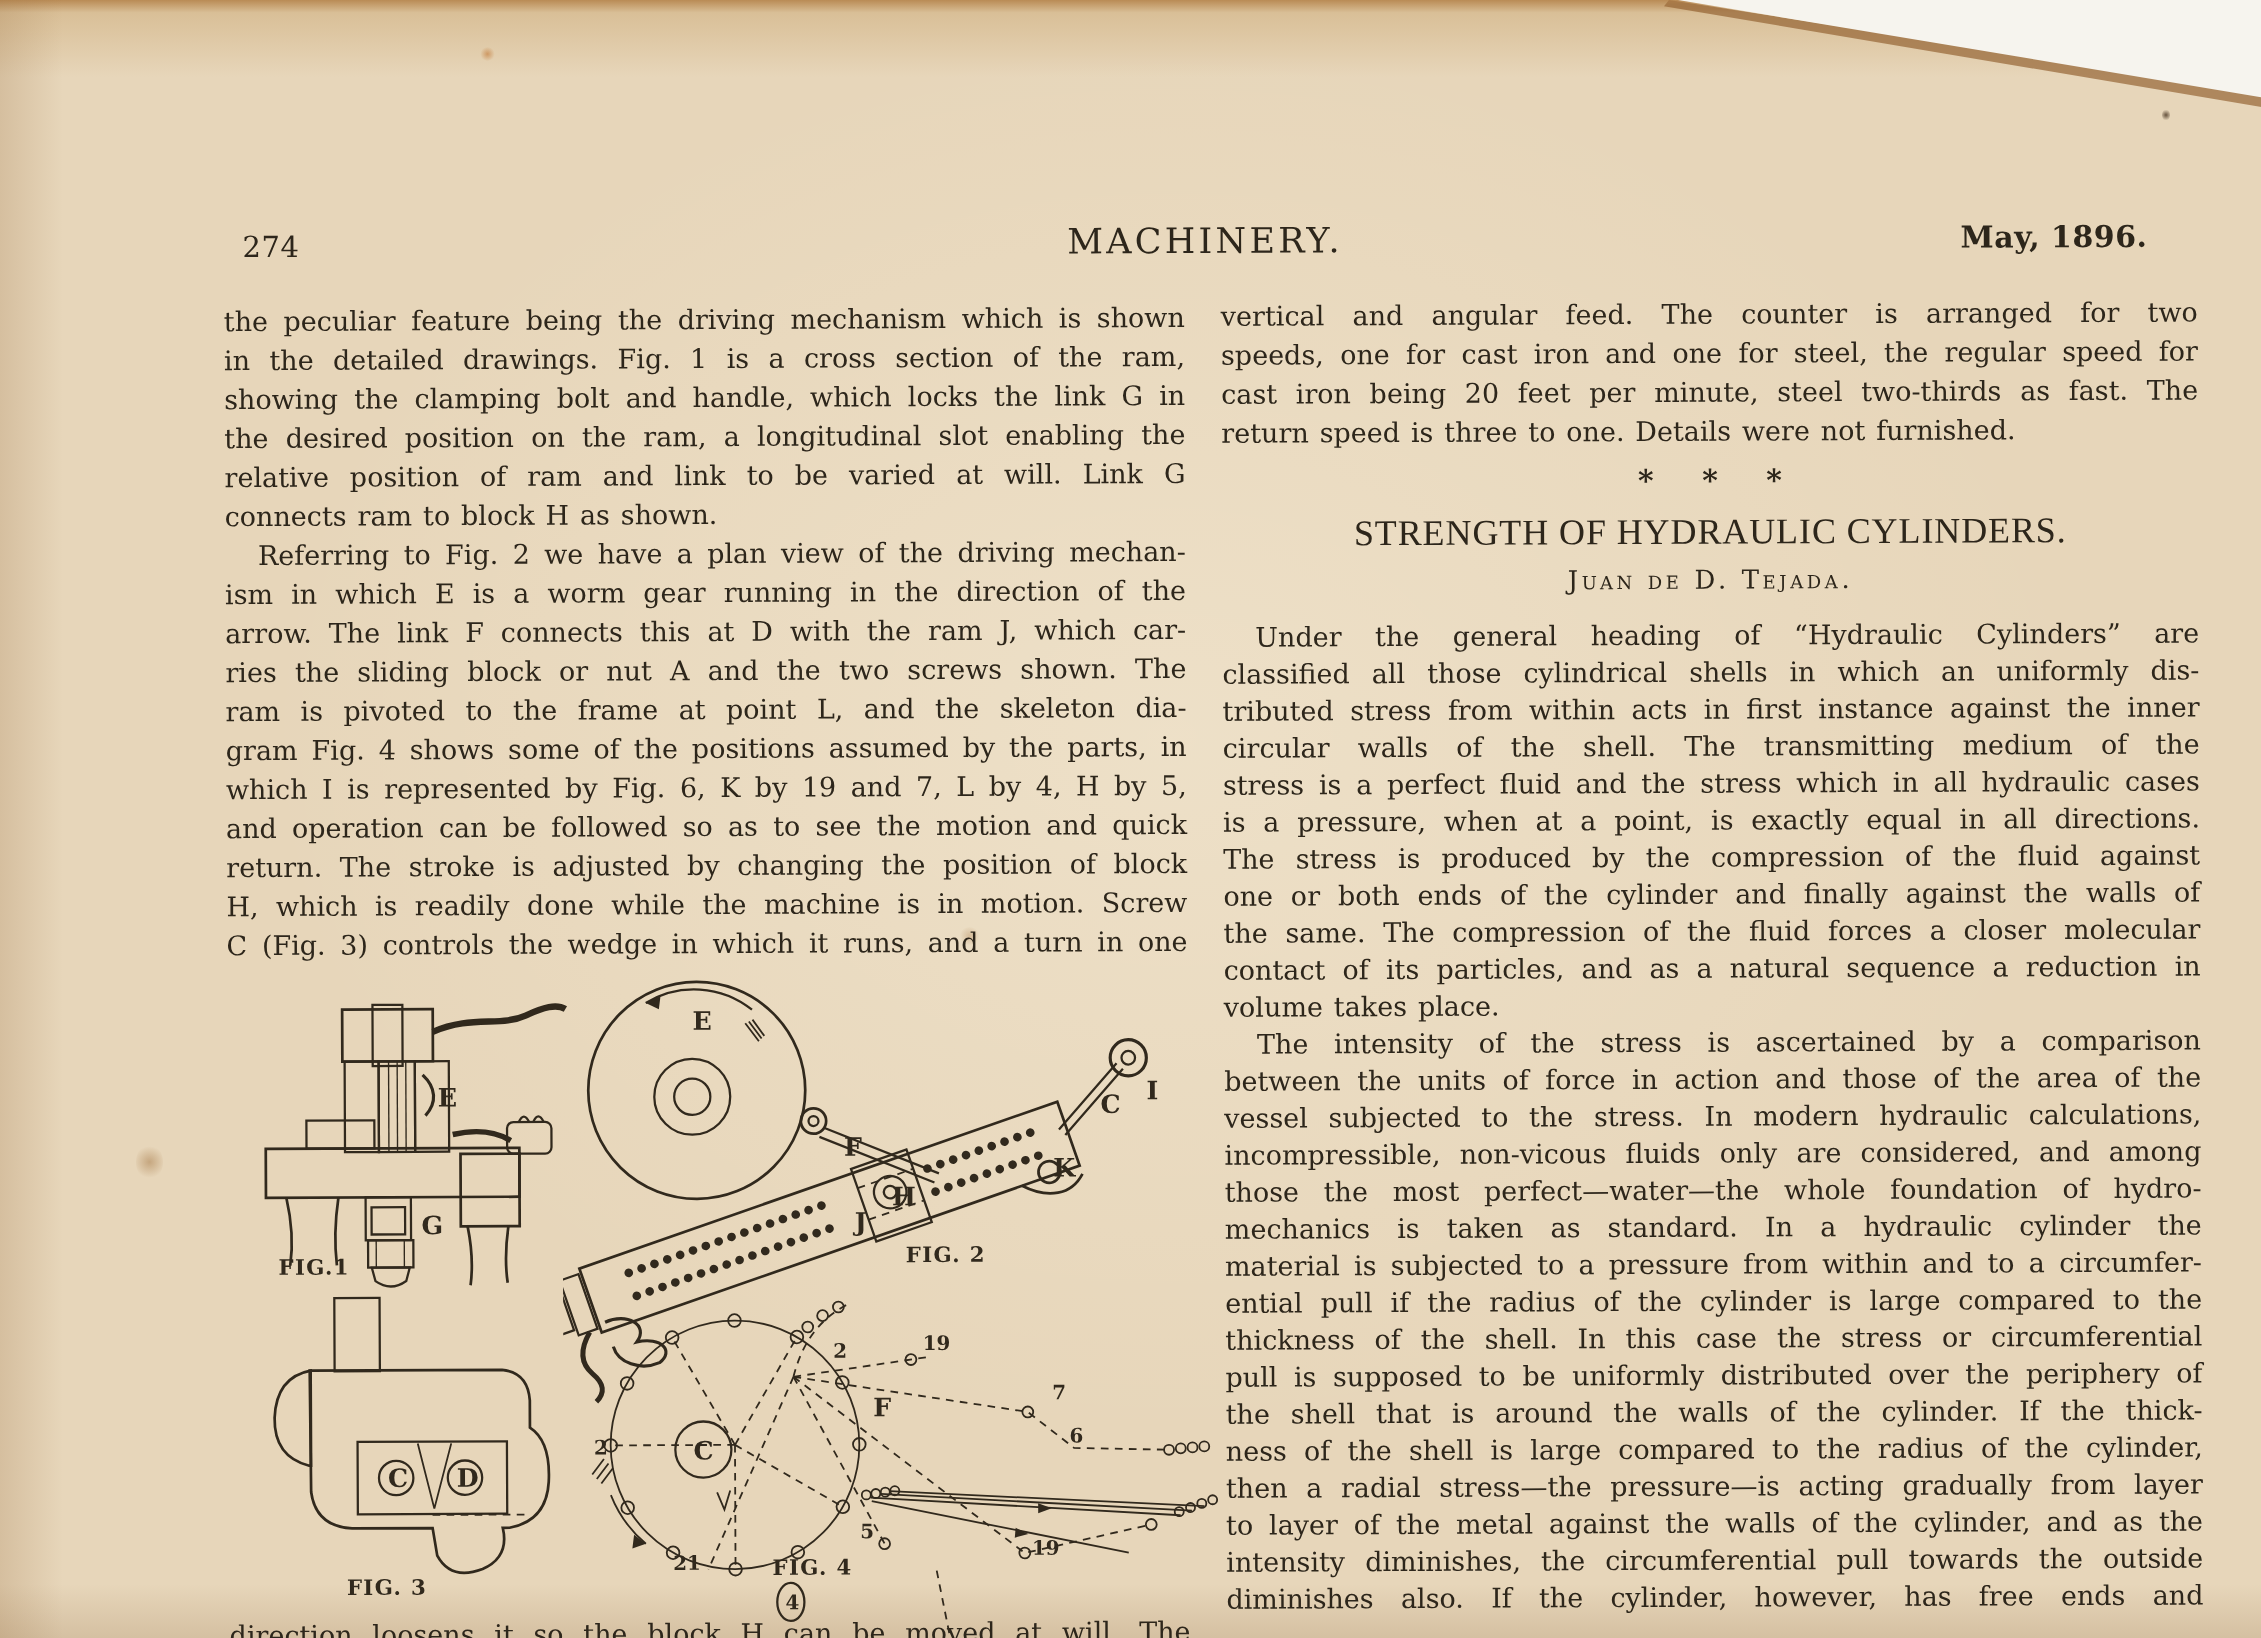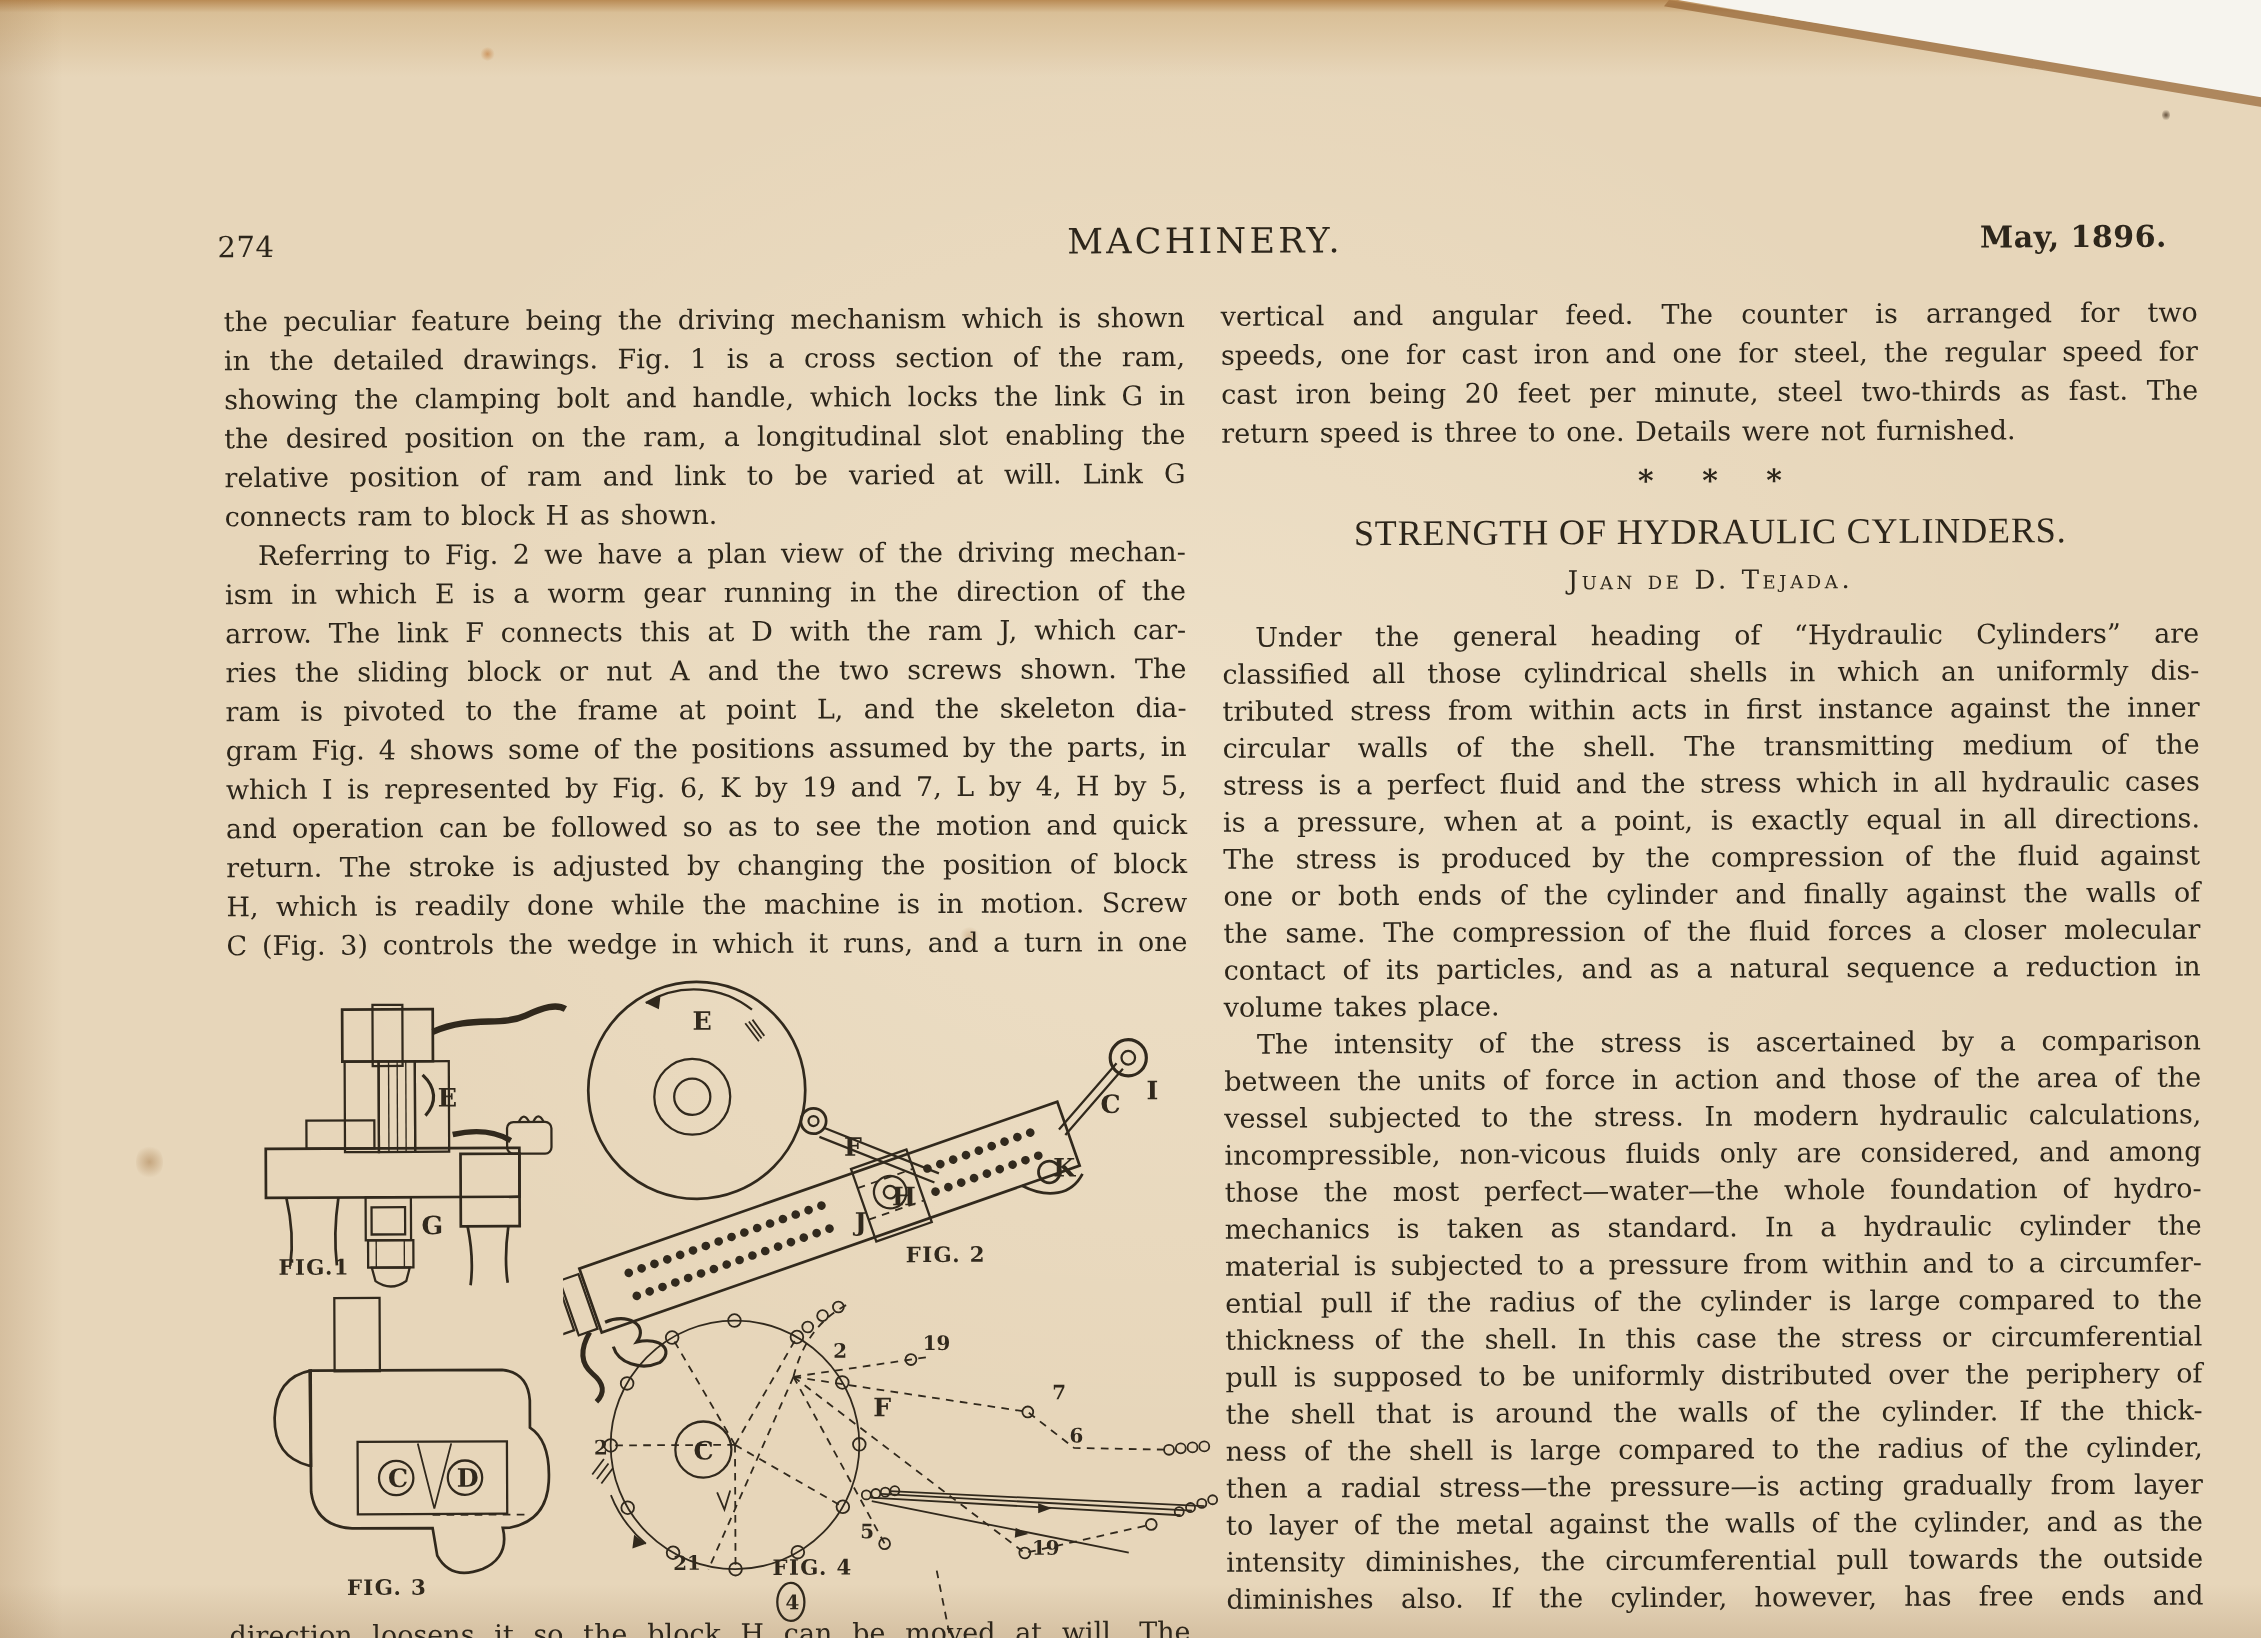--- a/index.html
+++ b/index.html
@@ -24,23 +24,23 @@
   .stain{position:absolute;border-radius:50%;pointer-events:none;}
   #stain1{left:136px;top:1144px;width:27px;height:36px;background:radial-gradient(circle,rgba(148,96,40,.4),rgba(148,96,40,0) 70%);}
   #stain2{left:480px;top:47px;width:15.4px;height:13.6px;background:radial-gradient(circle,rgba(190,110,40,.55),rgba(190,110,40,0) 70%);}
   #stain3{left:2162px;top:109px;width:8.1px;height:11.8px;background:radial-gradient(circle,rgba(70,50,30,.8),rgba(70,50,30,0) 75%);}
   #stain4{left:959px;top:927px;width:21px;height:18px;background:radial-gradient(circle,rgba(160,110,55,.30),rgba(160,110,55,0) 70%);}
 
   .sheet{position:absolute;inset:0;transform:rotate(-0.25deg);transform-origin:50% 50%;}
 
   
   .hdr{position:absolute;font-size:29px;letter-spacing:0.5px;}
-  #page-number{left:220px;top:226px;}
+  #page-number{left:245px;top:226px;}
   #masthead{left:945px;top:221px;width:525px;text-align:center;font-size:35px;letter-spacing:3.2px;}
-  #issue-date{left:1963px;top:223px;width:226px;text-align:center;font-weight:bold;font-size:30px;}
+  #issue-date{left:1963px;top:223px;width:226px;text-align:left;font-weight:bold;font-size:30px;}
 
   
   .col{position:absolute;}
   #left-col{left:226px;top:298px;width:961px;}
   #right-col{left:1223px;top:297px;width:977px;}
   .tl{
     font-size:27px;line-height:39px;word-spacing:2.3px;
     text-align:justify;text-align-last:justify;
   }
   .rc-body .tl{line-height:37px;}

